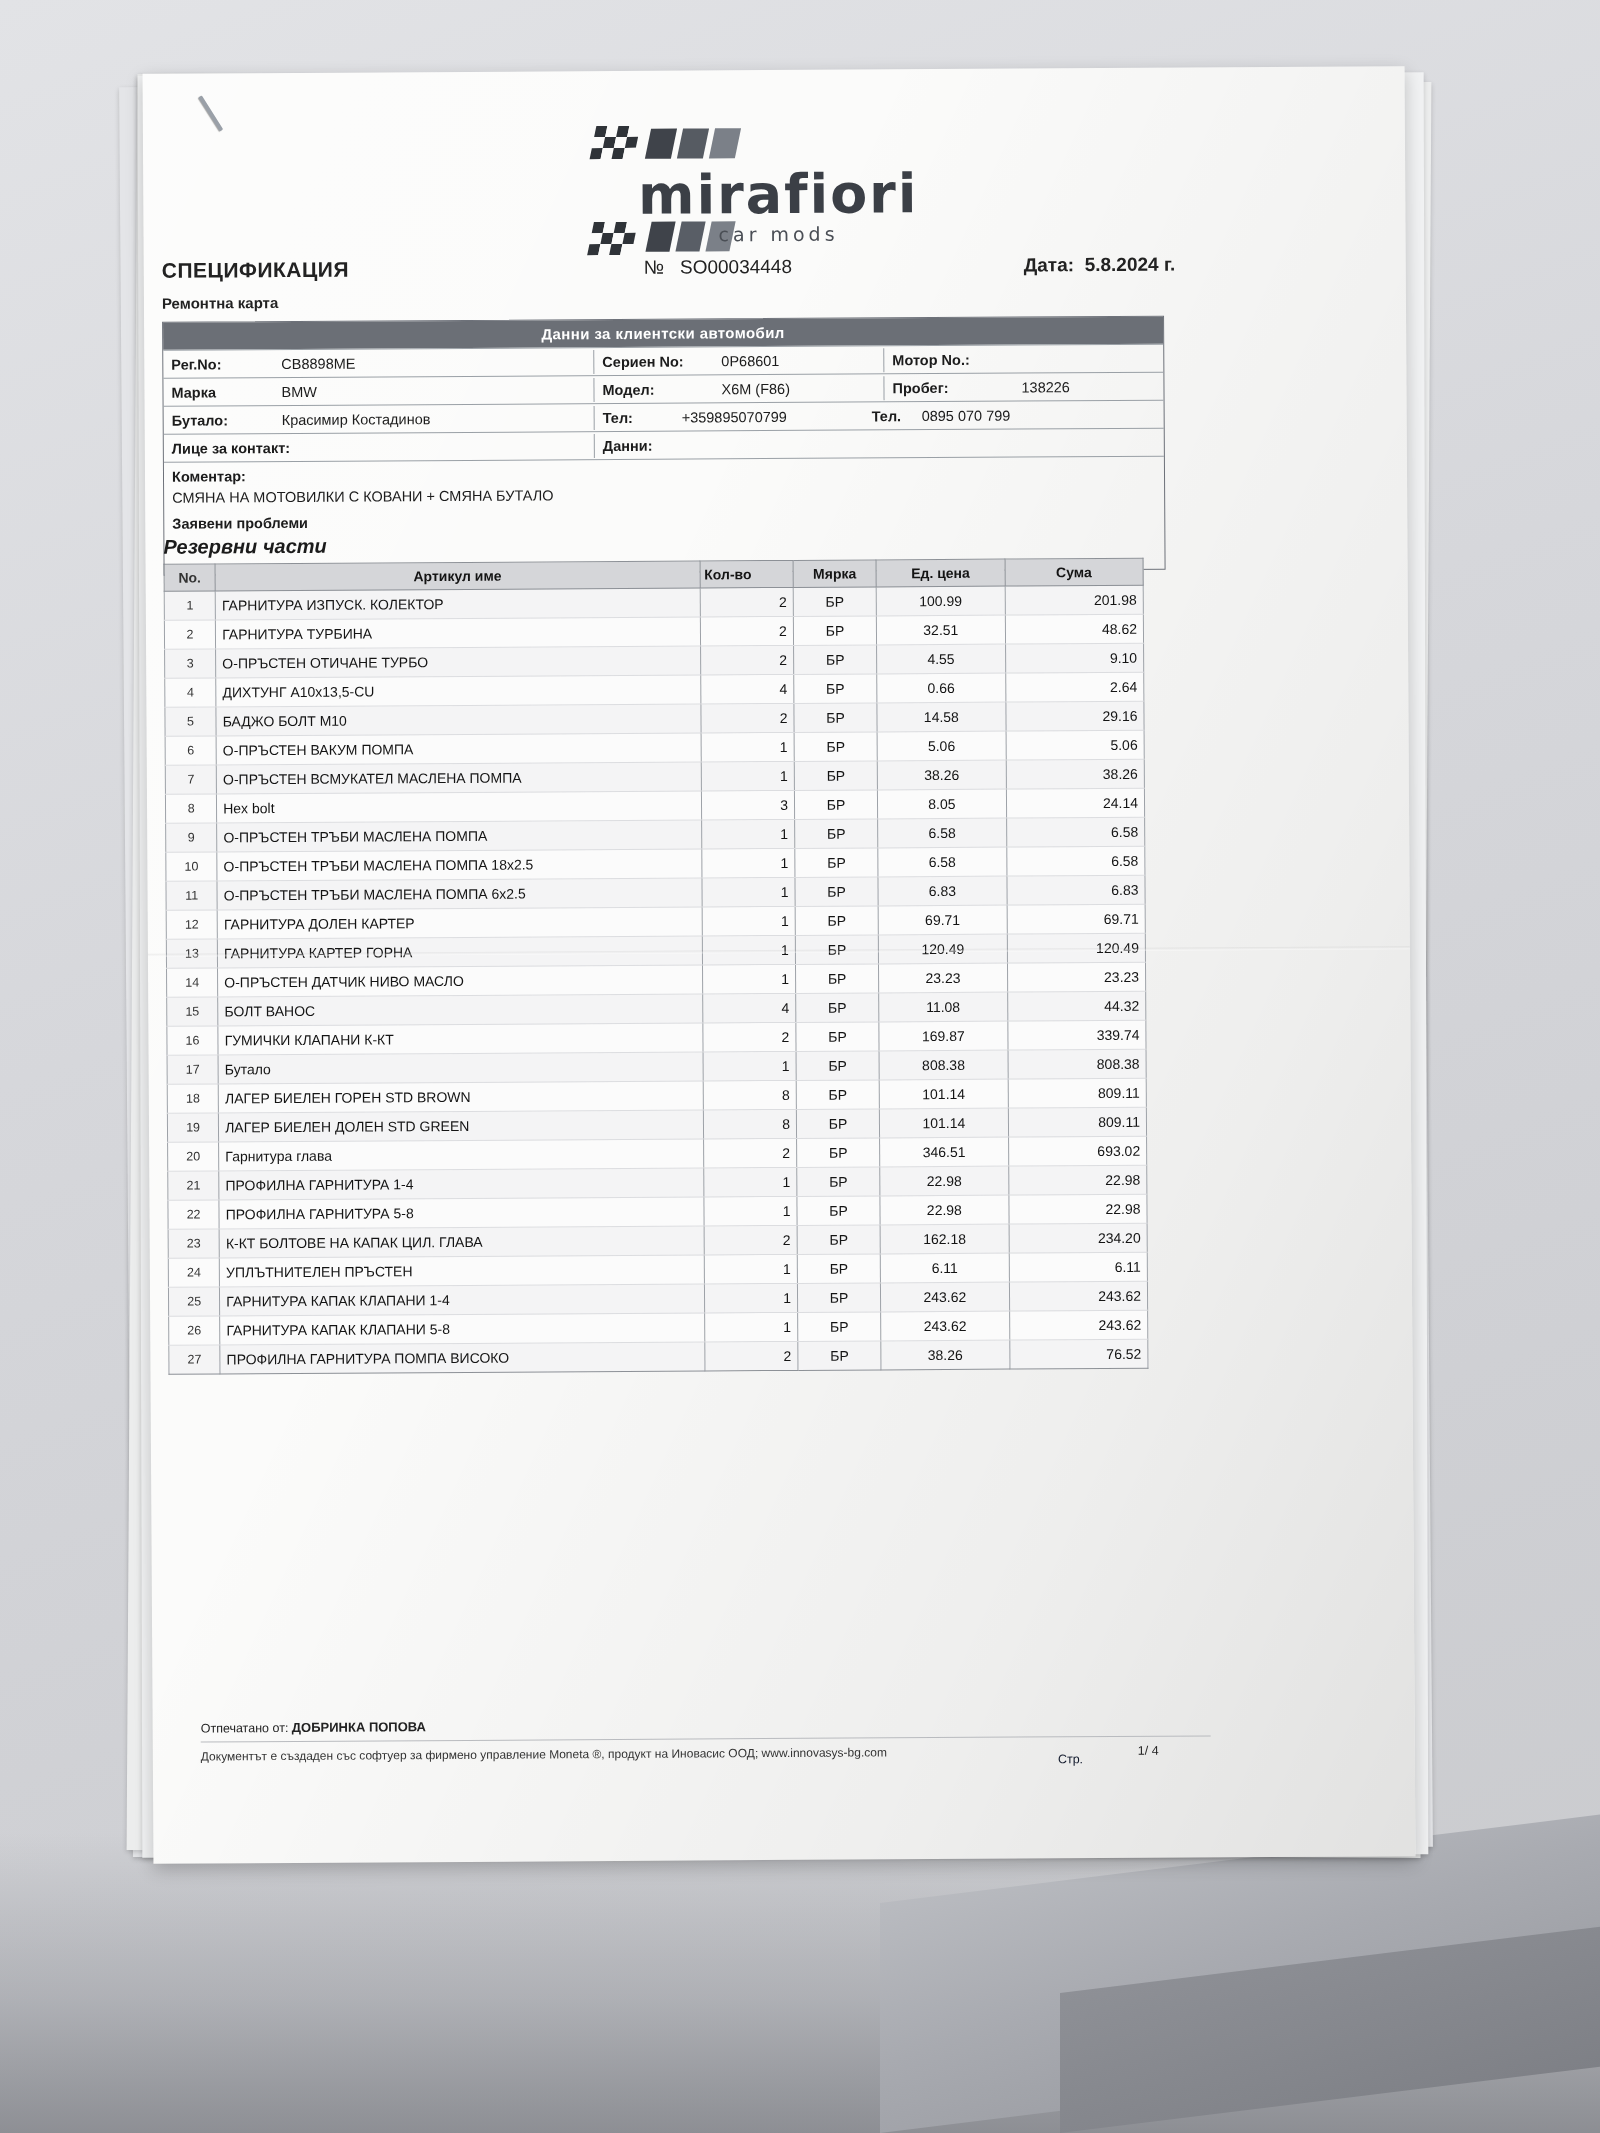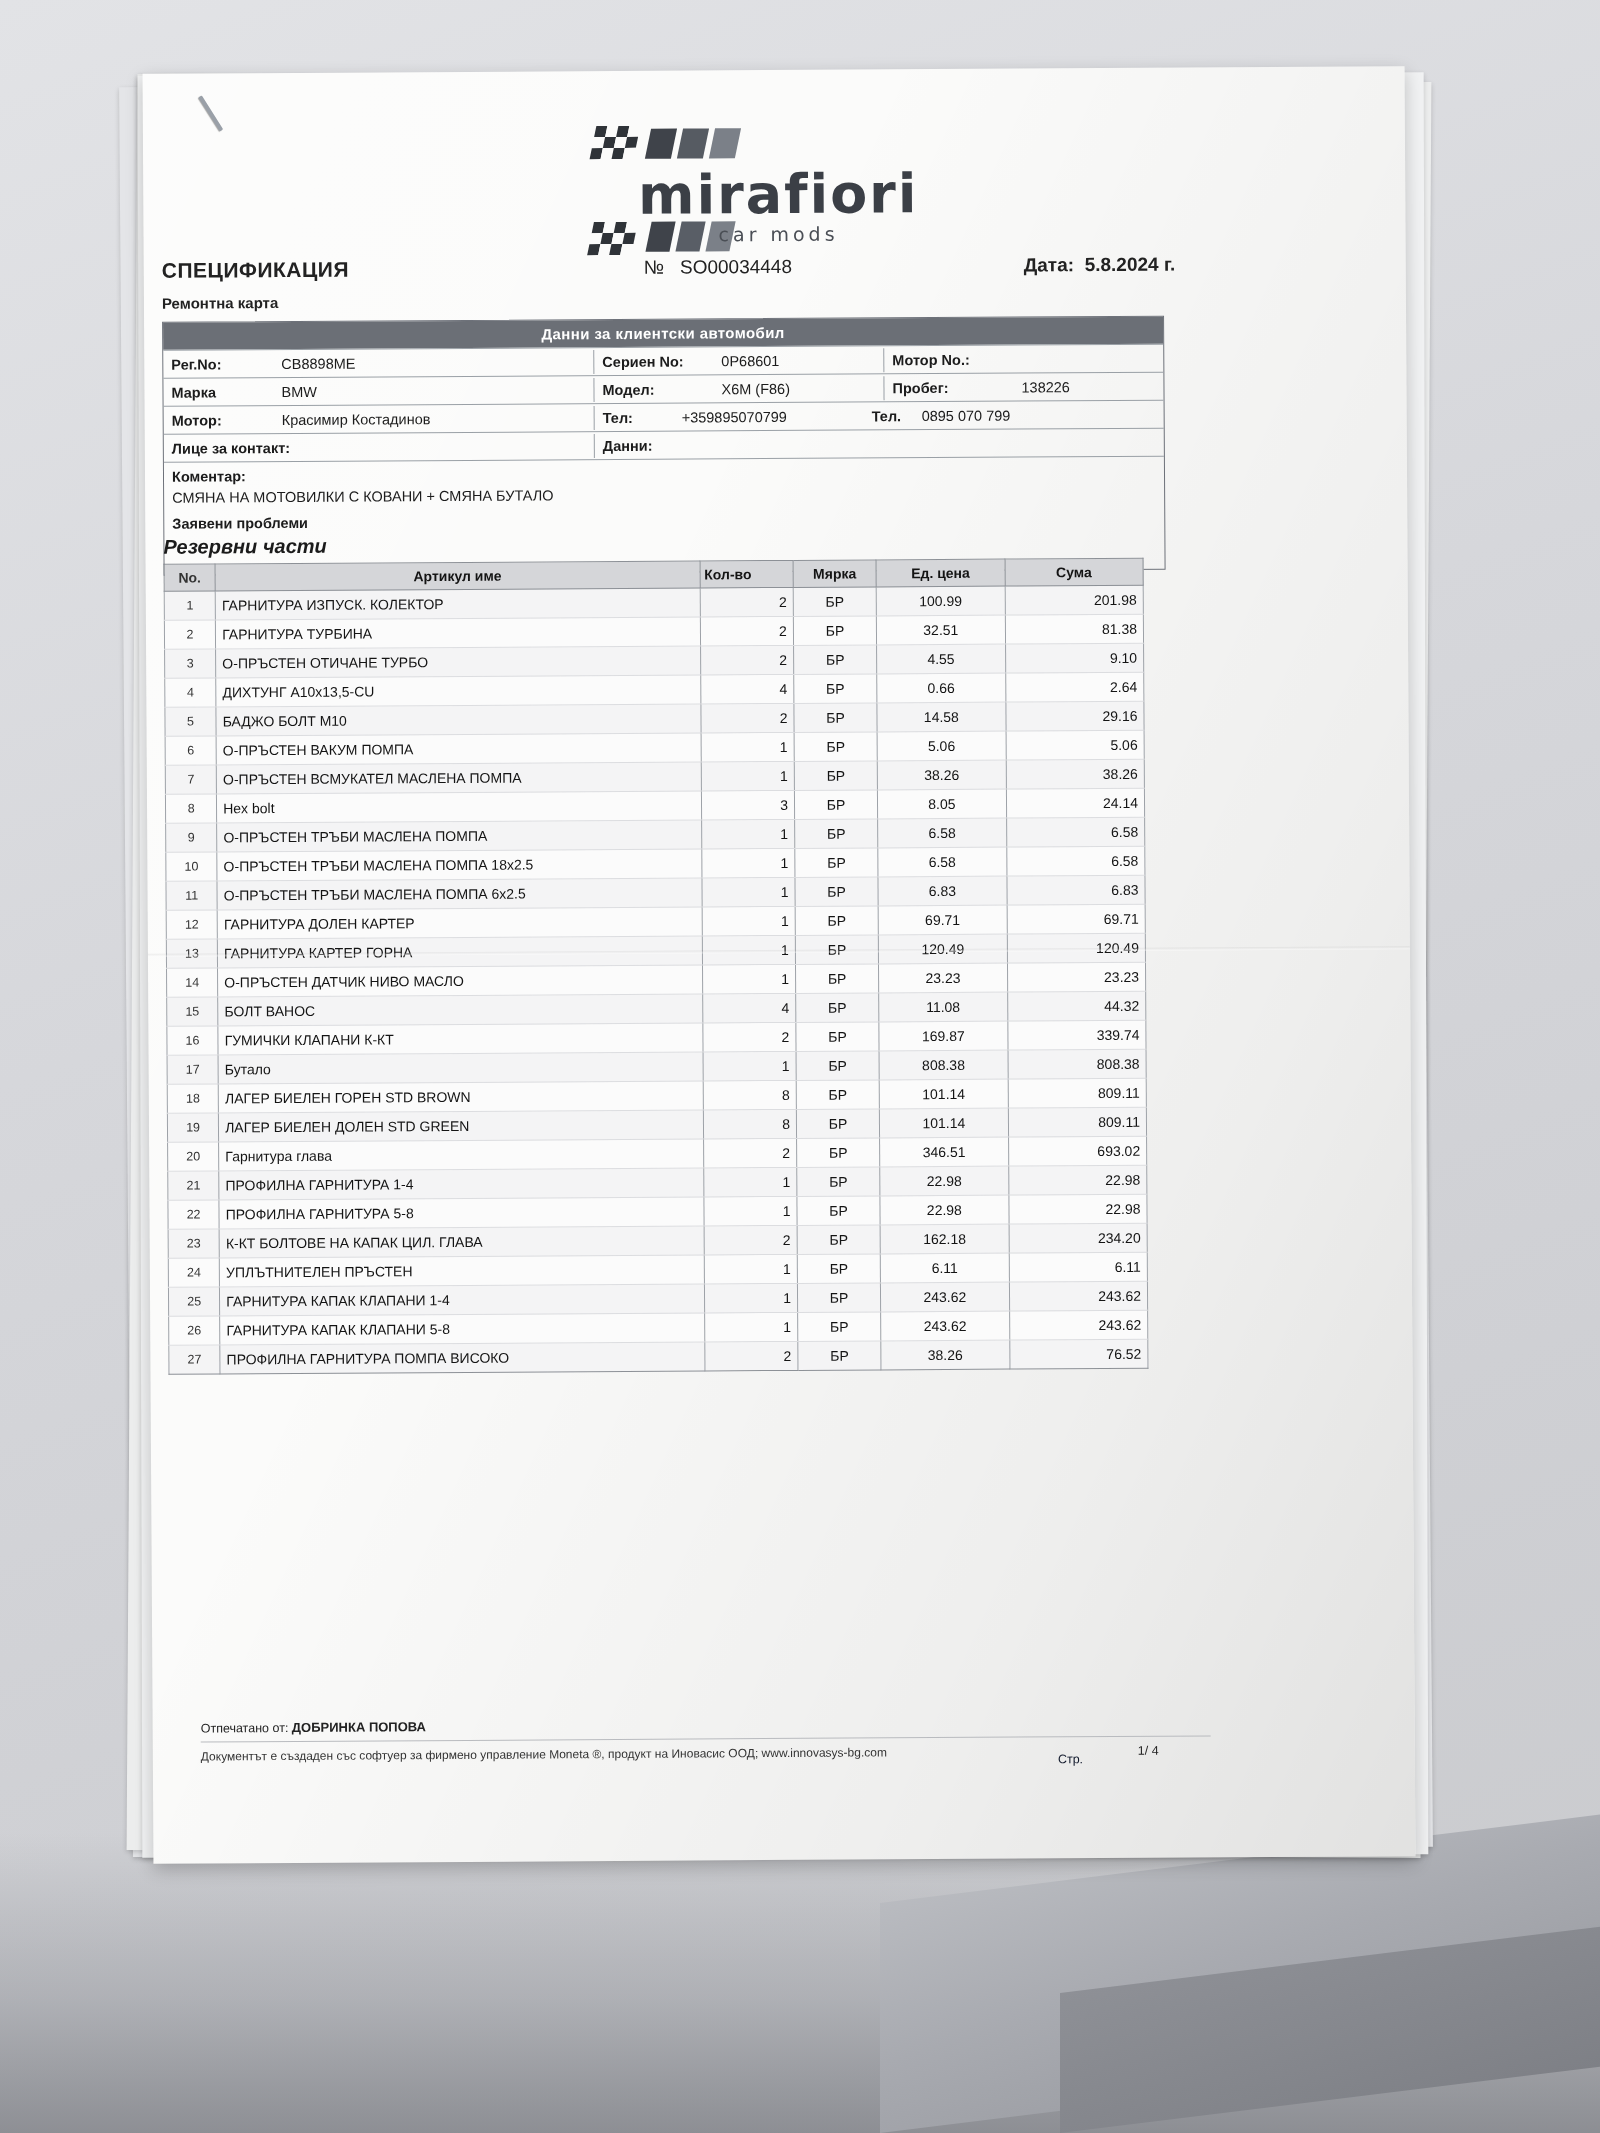--- a/index.html
+++ b/index.html
@@ -204,21 +204,21 @@
         <div class="r">
           <div class="cell lbl" style="width:110px">Марка</div>
           <div class="cell" style="width:320px">BMW</div>
           <div class="cell lbl bl" style="width:120px">Модел:</div>
           <div class="cell" style="width:170px">X6M (F86)</div>
           <div class="cell lbl bl" style="width:130px">Пробег:</div>
           <div class="cell" style="width:150px">138226</div>
         </div>
 
         <div class="r">
-          <div class="cell lbl" style="width:110px">Мотор:</div>
+          <div class="cell lbl" style="width:110px">Бутало:</div>
           <div class="cell" style="width:320px">Красимир Костадинов</div>
           <div class="cell lbl bl" style="width:80px">Тел:</div>
           <div class="cell" style="width:190px">+359895070799</div>
           <div class="cell lbl" style="width:50px">Тел.</div>
           <div class="cell" style="width:180px">0895 070 799</div>
         </div>
 
         <div class="r">
           <div class="cell lbl" style="width:200px">Лице за контакт:</div>
           <div class="cell" style="width:230px"></div>
@@ -253,21 +253,21 @@
               <td class="c-unit">БР</td>
               <td class="c-price">100.99</td>
               <td class="c-sum">201.98</td>
             </tr>
             <tr>
               <td class="c-no">2</td>
               <td class="c-name">ГАРНИТУРА ТУРБИНА</td>
               <td class="c-qty">2</td>
               <td class="c-unit">БР</td>
               <td class="c-price">32.51</td>
-              <td class="c-sum">81.38</td>
+              <td class="c-sum">48.62</td>
             </tr>
             <tr>
               <td class="c-no">3</td>
               <td class="c-name">О-ПРЪСТЕН ОТИЧАНЕ ТУРБО</td>
               <td class="c-qty">2</td>
               <td class="c-unit">БР</td>
               <td class="c-price">4.55</td>
               <td class="c-sum">9.10</td>
             </tr>
             <tr>

